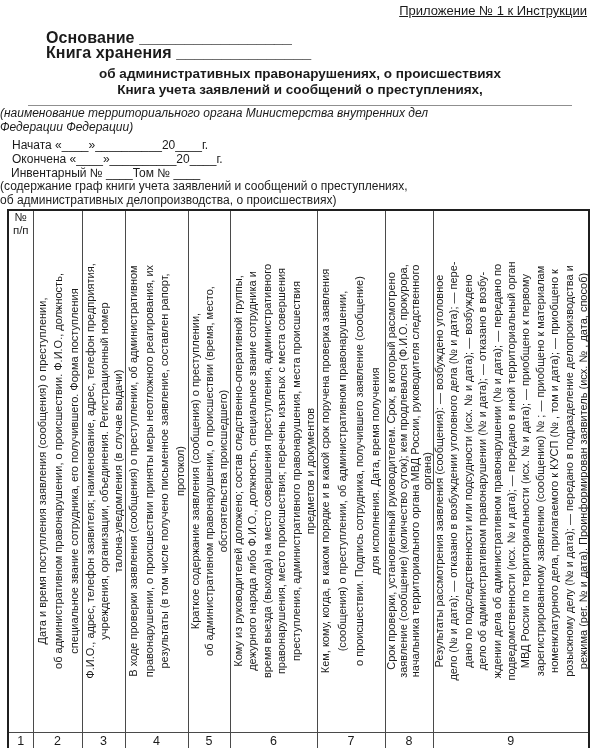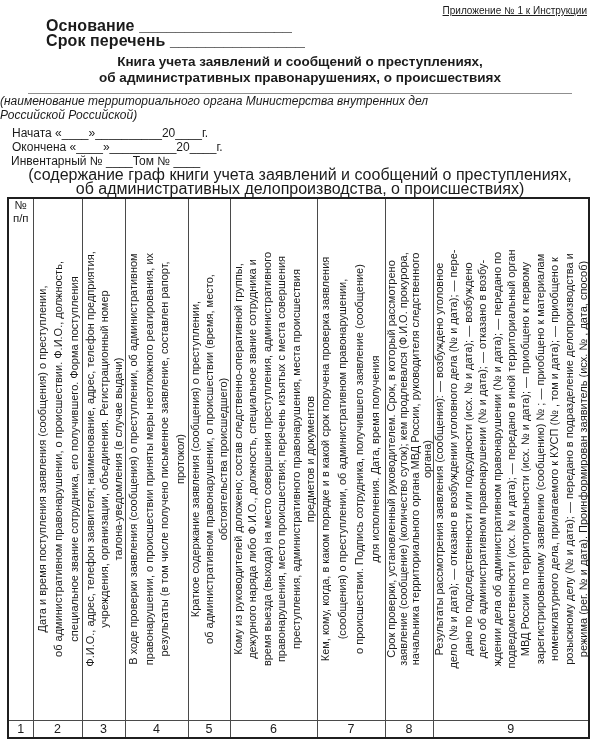--- a/index.html
+++ b/index.html
@@ -8,22 +8,22 @@
     width: 600px; height: 748px;
     background: #ffffff;
     color: #1b1b1b;
     font-family: "Liberation Sans", sans-serif;
     overflow: hidden;
   }
   .page { width: 600px; height: 748px; position: relative; }
 
   .appendix {
     text-align: right;
-    margin: 3px 13px 0 0;
-    font-size: 10px;
+    margin: 3px 13px 12px 0;
+    font-size: 13px;
     line-height: 15px;
     text-decoration: underline;
   }
   .field-line {
     margin-left: 46px;
     font-size: 16px;
     line-height: 15px;
     letter-spacing: 0.1px;
     font-weight: bold;
   }
@@ -51,22 +51,21 @@
     font-size: 12px;
     line-height: 14px;
   }
   .inv-row {
     display: flex;
     margin: 0 13px 0 11px;
     font-size: 12px;
     line-height: 14px;
   }
   .contents-caption {
-    text-align: center;
-    font-size: 16px;
+    font-size: 12px;
     line-height: 13.5px;
     margin-bottom: 2px;
   }
 
   table.registry {
     border-collapse: collapse;
     table-layout: fixed;
     margin: 2px 0 0 7px;
     border: 2px solid #1f1f1f;
   }
@@ -121,32 +120,32 @@
   }
 </style>
 </head>
 <body>
 
 <div class="page">
 
   <div class="appendix">Приложение № 1 к Инструкции</div>
 
   <div class="field-line">Основание _________________</div>
-  <div class="field-line">Срок перечень _______________</div>
+  <div class="field-line">Книга хранения _______________</div>
 
   <div class="title">
+    <div>об административных правонарушениях, о происшествиях</div>
     <div>Книга учета заявлений и сообщений о преступлениях,</div>
-    <div>об административных правонарушениях, о происшествиях</div>
   </div>
 
   <div class="org-rule"></div>
 
   <div class="org-caption">
     <div>(наименование территориального органа Министерства внутренних дел</div>
-    <div>Российской Российской)</div>
+    <div>Федерации Федерации)</div>
   </div>
 
   <div class="dates">
     <div>Начата «____»__________20____г.</div>
     <div>Окончена «____»__________20____г.</div>
   </div>
 
   <div class="inv-row">
     <span>Инвентарный № ____</span>
     <span>Том № ____</span>

